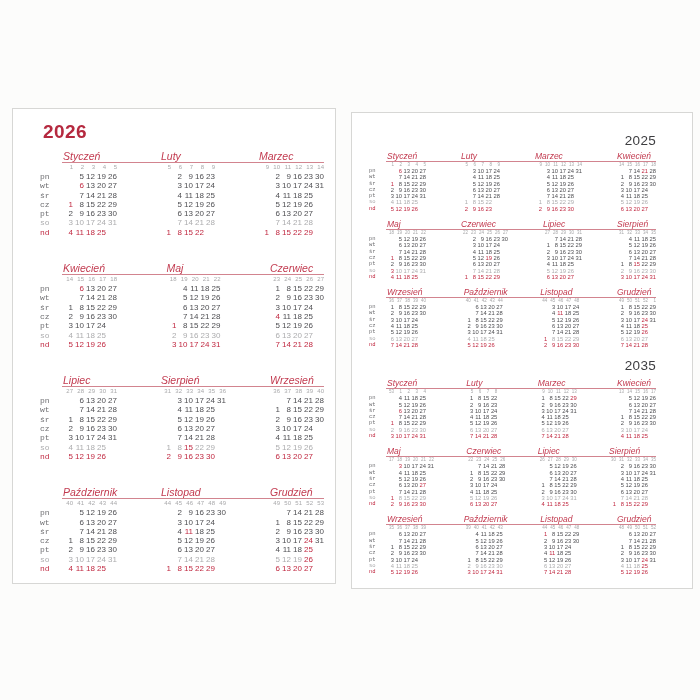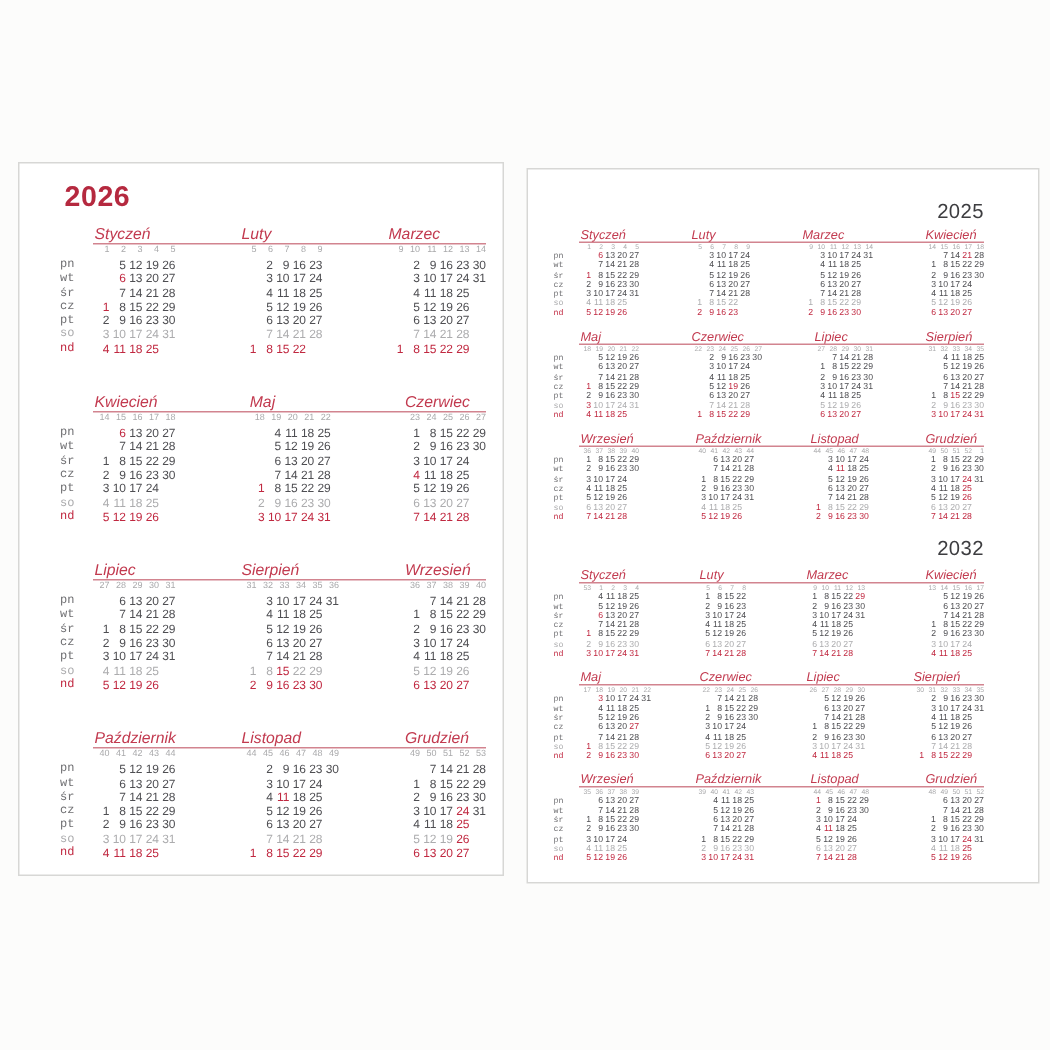--- a/index.html
+++ b/index.html
@@ -1730,21 +1730,21 @@
                       <td class="rd">21</td>
                       <td class="rd">28</td>
                       <td></td>
                     </tr>
                   </tbody>
                 </table>
               </div>
             </div>
           </div>
         </div>
-      <div class="year-right second">2032</div>
+      <div class="year-right second">2035</div>
       <div id="right-months-1">
           <div class="mrow">
             <div class="wdcol">
               <div class="wd ">pn</div>
               <div class="wd ">wt</div>
               <div class="wd ">śr</div>
               <div class="wd ">cz</div>
               <div class="wd ">pt</div>
               <div class="wd st">so</div>
               <div class="wd rd">nd</div>

